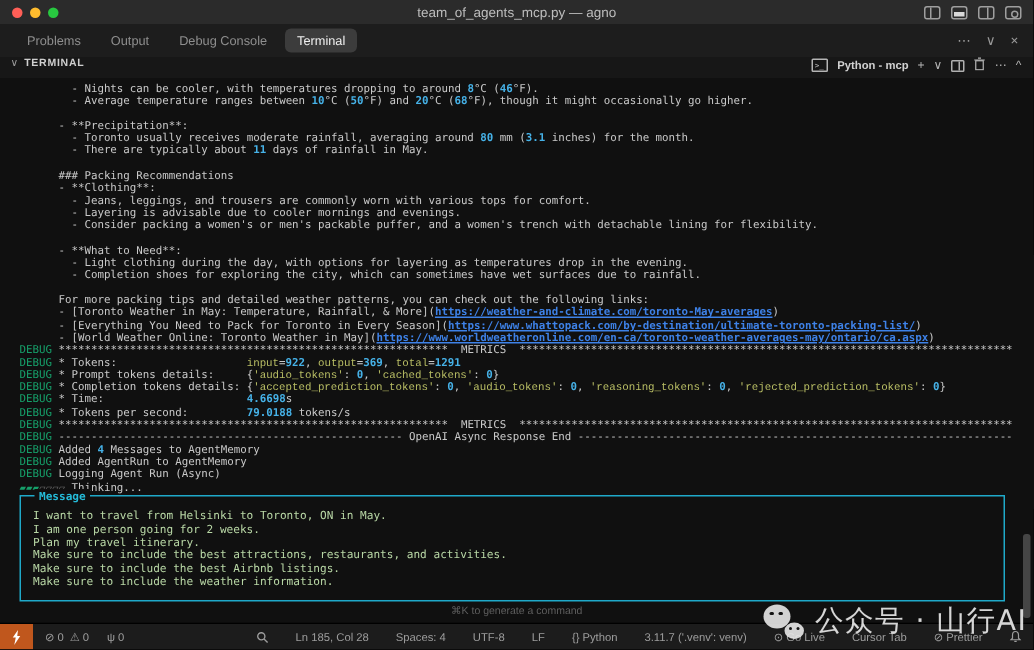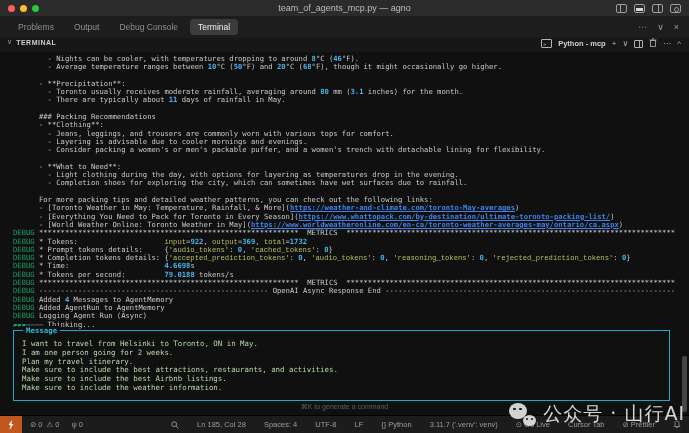--- a/index.html
+++ b/index.html
@@ -158,21 +158,21 @@
         <div class="tl"></div>
         <div class="tl"><span class="d">      - **What to Need**:</span></div>
         <div class="tl"><span class="d">        - Light clothing during the day, with options for layering as temperatures drop in the evening.</span></div>
         <div class="tl"><span class="d">        - Completion shoes for exploring the city, which can sometimes have wet surfaces due to rainfall.</span></div>
         <div class="tl"></div>
         <div class="tl"><span class="d">      For more packing tips and detailed weather patterns, you can check out the following links:</span></div>
         <div class="tl"><span class="d">      - [Toronto Weather in May: Temperature, Rainfall, &amp; More](</span><span class="l">https://weather-and-climate.com/toronto-May-averages</span><span class="d">)</span></div>
         <div class="tl"><span class="d">      - [Everything You Need to Pack for Toronto in Every Season](</span><span class="l">https://www.whattopack.com/by-destination/ultimate-toronto-packing-list/</span><span class="d">)</span></div>
         <div class="tl"><span class="d">      - [World Weather Online: Toronto Weather in May](</span><span class="l">https://www.worldweatheronline.com/en-ca/toronto-weather-averages-may/ontario/ca.aspx</span><span class="d">)</span></div>
         <div class="tl"><span class="g">DEBUG</span><span class="d"> ************************************************************  METRICS  ****************************************************************************</span></div>
-        <div class="tl"><span class="g">DEBUG</span><span class="d"> * Tokens:                    </span><span class="y">input</span><span class="d">=</span><span class="n">922</span><span class="d">, </span><span class="y">output</span><span class="d">=</span><span class="n">369</span><span class="d">, </span><span class="y">total</span><span class="d">=</span><span class="n">1732</span></div>
+        <div class="tl"><span class="g">DEBUG</span><span class="d"> * Tokens:                    </span><span class="y">input</span><span class="d">=</span><span class="n">922</span><span class="d">, </span><span class="y">output</span><span class="d">=</span><span class="n">369</span><span class="d">, </span><span class="y">total</span><span class="d">=</span><span class="n">1291</span></div>
         <div class="tl"><span class="g">DEBUG</span><span class="d"> * Prompt tokens details:     {</span><span class="y">'audio_tokens'</span><span class="d">: </span><span class="n">0</span><span class="d">, </span><span class="y">'cached_tokens'</span><span class="d">: </span><span class="n">0</span><span class="d">}</span></div>
         <div class="tl"><span class="g">DEBUG</span><span class="d"> * Completion tokens details: {</span><span class="y">'accepted_prediction_tokens'</span><span class="d">: </span><span class="n">0</span><span class="d">, </span><span class="y">'audio_tokens'</span><span class="d">: </span><span class="n">0</span><span class="d">, </span><span class="y">'reasoning_tokens'</span><span class="d">: </span><span class="n">0</span><span class="d">, </span><span class="y">'rejected_prediction_tokens'</span><span class="d">: </span><span class="n">0</span><span class="d">}</span></div>
         <div class="tl"><span class="g">DEBUG</span><span class="d"> * Time:                      </span><span class="n">4.6698</span><span class="d">s</span></div>
         <div class="tl"><span class="g">DEBUG</span><span class="d"> * Tokens per second:         </span><span class="n">79.0188</span><span class="d"> tokens/s</span></div>
         <div class="tl"><span class="g">DEBUG</span><span class="d"> ************************************************************  METRICS  ****************************************************************************</span></div>
         <div class="tl"><span class="g">DEBUG</span><span class="d"> ----------------------------------------------------- OpenAI Async Response End -------------------------------------------------------------------</span></div>
         <div class="tl"><span class="g">DEBUG</span><span class="d"> Added </span><span class="n">4</span><span class="d"> Messages to AgentMemory</span></div>
         <div class="tl"><span class="g">DEBUG</span><span class="d"> Added AgentRun to AgentMemory</span></div>
         <div class="tl"><span class="g">DEBUG</span><span class="d"> Logging Agent Run (Async)</span></div>
         <div class="tl"><span class="g">▰▰▰</span><span class="dm">▱▱▱▱</span><span class="d"> Thinking...</span></div>

